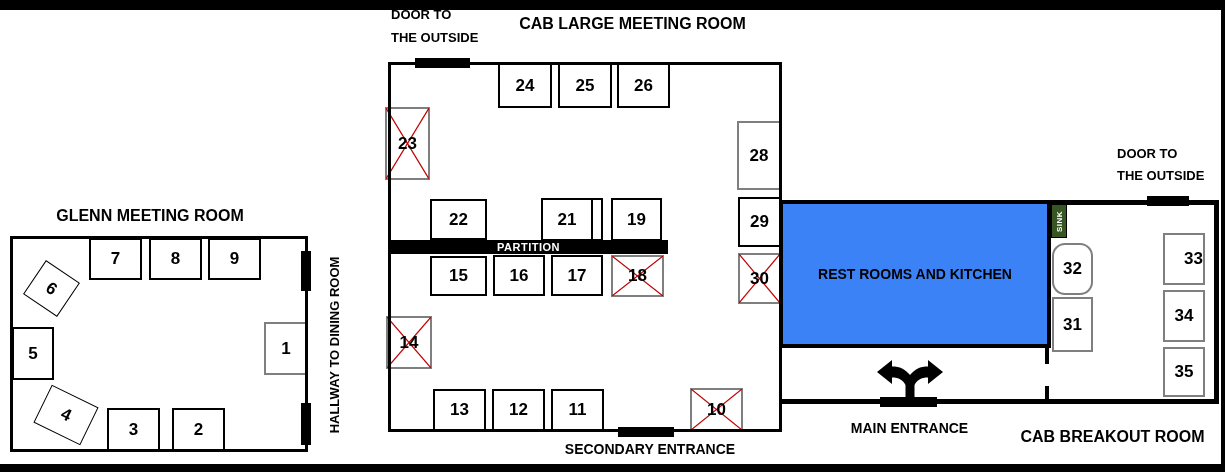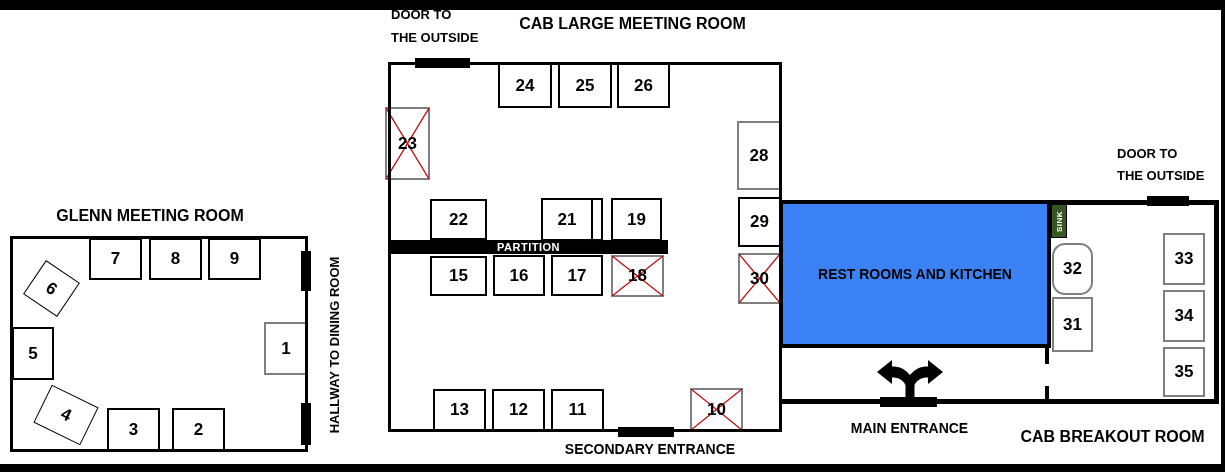--- a/index.html
+++ b/index.html
@@ -112,20 +112,27 @@
     </div>
     <div class="tbl" style="left: 551px; top: 389px; width: 53px; height: 42px;">
       <span class="num">11</span>
     </div>
     <div class="tbl" style="left: 492px; top: 389px; width: 53px; height: 42px;">
       <span class="num">12</span>
     </div>
     <div class="tbl" style="left: 433px; top: 389px; width: 53px; height: 42px;">
       <span class="num">13</span>
     </div>
+    <div class="tbl gray" style="left: 386px; top: 316px; width: 46px; height: 53px;">
+      <svg class="xmark" viewBox="0 0 100 100" preserveAspectRatio="none">
+        <line x1="0" y1="0" x2="100" y2="100" stroke="#c00000" stroke-width="1.2" vector-effect="non-scaling-stroke"></line>
+        <line x1="100" y1="0" x2="0" y2="100" stroke="#c00000" stroke-width="1.2" vector-effect="non-scaling-stroke"></line>
+      </svg>
+      <span class="num">14</span>
+    </div>
     <div class="tbl" style="left: 430px; top: 256px; width: 57px; height: 40px;">
       <span class="num">15</span>
     </div>
     <div class="tbl" style="left: 493px; top: 255px; width: 52px; height: 41px;">
       <span class="num">16</span>
     </div>
     <div class="tbl" style="left: 551px; top: 255px; width: 52px; height: 41px;">
       <span class="num">17</span>
     </div>
     <div class="tbl gray" style="left: 611px; top: 255px; width: 53px; height: 42px;">
@@ -175,21 +182,21 @@
         <line x1="100" y1="0" x2="0" y2="100" stroke="#c00000" stroke-width="1.2" vector-effect="non-scaling-stroke"></line>
       </svg>
       <span class="num">30</span>
     </div>
     <div class="tbl gray" style="left: 1052px; top: 297px; width: 41px; height: 55px;">
       <span class="num">31</span>
     </div>
     <div class="tbl gray" style="left: 1052px; top: 243px; width: 41px; height: 52px; border-radius: 13px;">
       <span class="num">32</span>
     </div>
-    <div class="tbl gray" style="left: 1163px; top: 233px; width: 42px; height: 52px;">
+    <div class="tbl gray" style="left: 1163px; top: 233px; width: 42px; height: 52px; justify-content: flex-end;">
       <span class="num">33</span>
     </div>
     <div class="tbl gray" style="left: 1163px; top: 290px; width: 42px; height: 52px;">
       <span class="num">34</span>
     </div>
     <div class="tbl gray" style="left: 1163px; top: 347px; width: 42px; height: 50px;">
       <span class="num">35</span>
     </div>
   </div>
 

